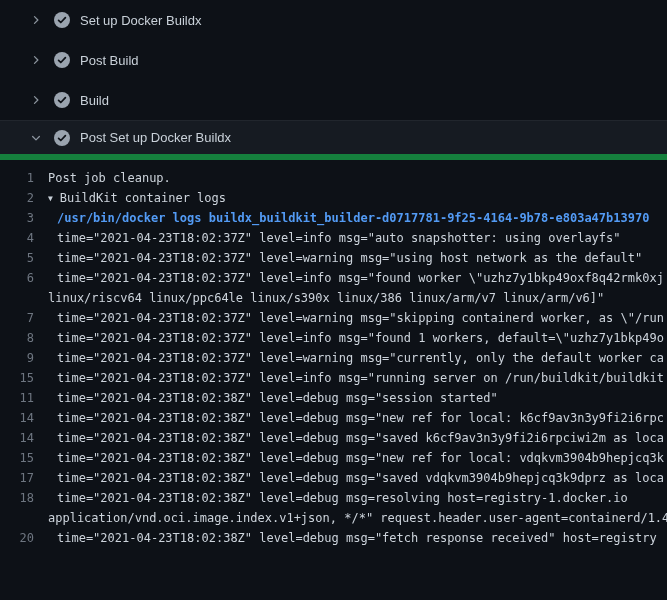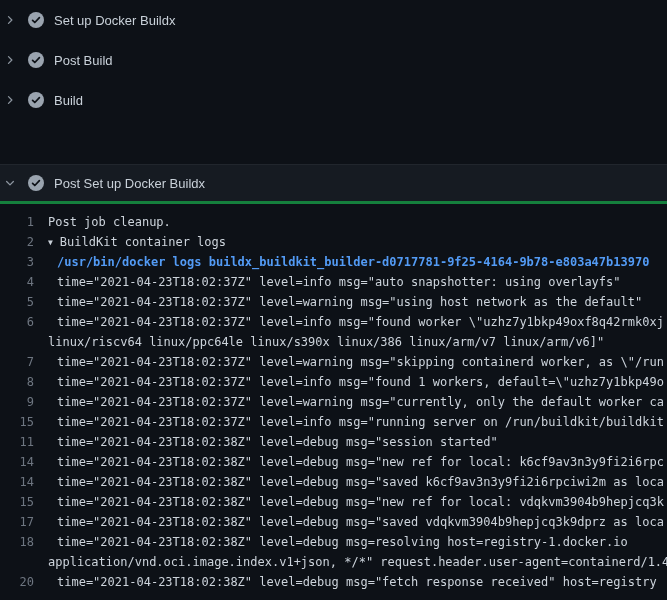--- a/index.html
+++ b/index.html
@@ -8,29 +8,28 @@
     overflow: hidden;
     background: #0d1117;
     font-family: "Liberation Sans", "DejaVu Sans", sans-serif;
   }
   #root { width: 667px; height: 600px; overflow: hidden; }
 
   .section-header {
     display: flex;
     align-items: center;
     height: 40px;
-    padding-left: 2px;
+    padding-left: 28px;
     cursor: pointer;
     color: #c9d1d9;
   }
   .section-header.expanded {
     background: #161b22;
     border-top: 1px solid #21262d;
-    border-bottom: 3px solid #15803d;
-    margin-top: 44px;
+    border-bottom: 6px solid #15803d;
   }
   .chevron {
     width: 16px; height: 16px;
     display: inline-flex; align-items: center; justify-content: center;
     margin-right: 10px;
     flex-shrink: 0;
   }
   .expanded .chevron svg { transform: rotate(90deg); }
   .status {
     width: 16px; height: 16px;

